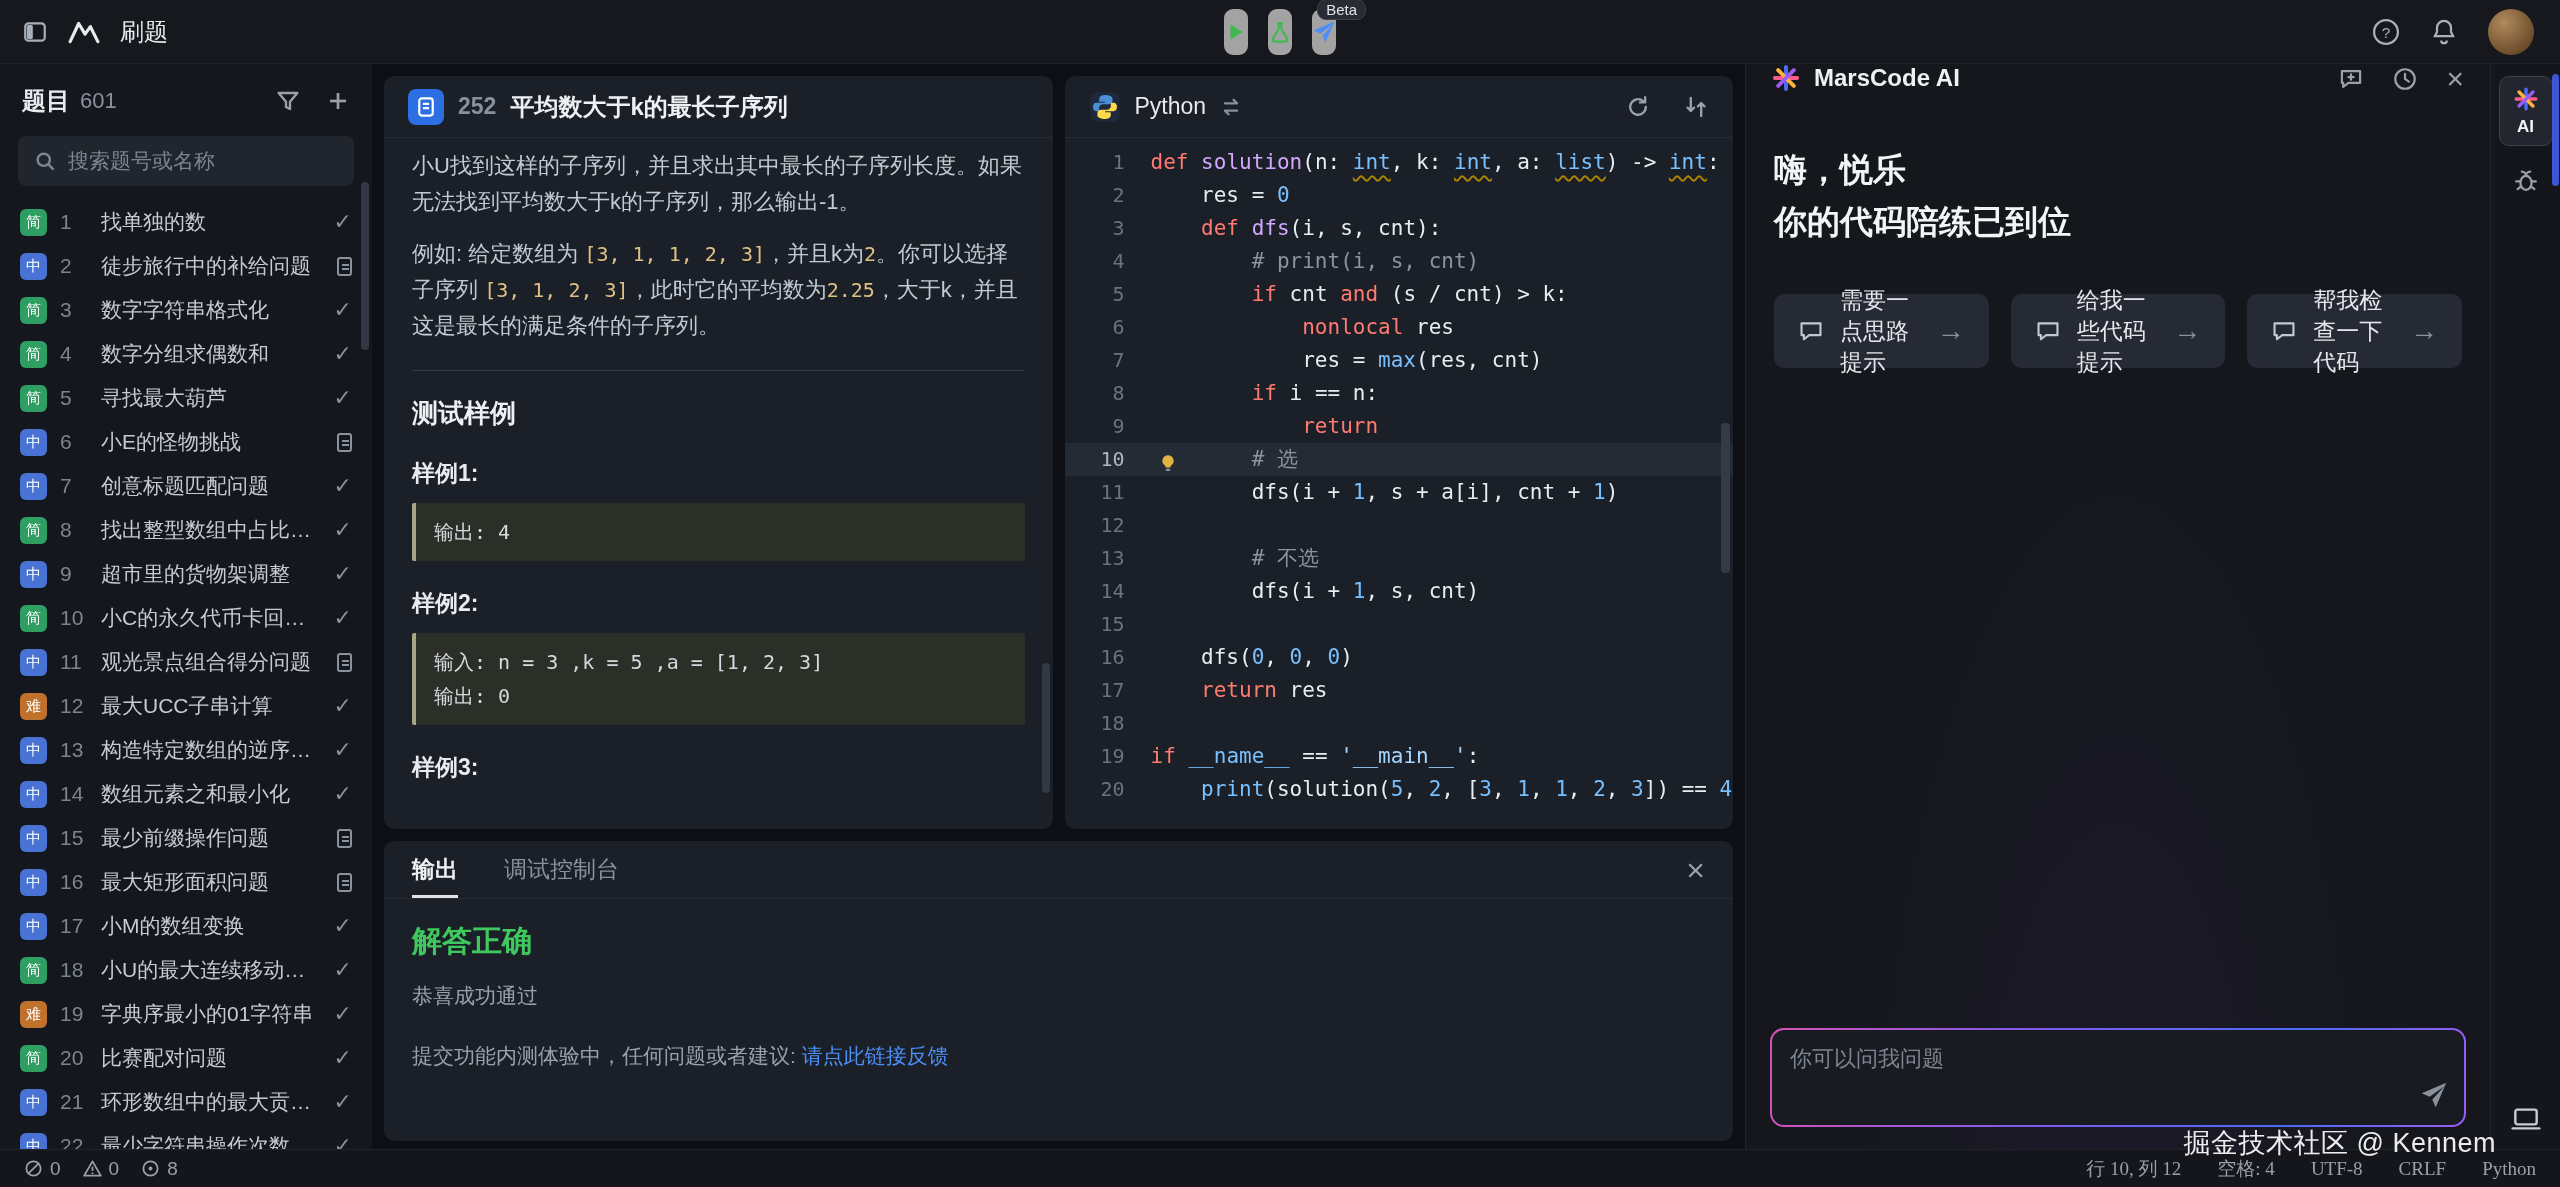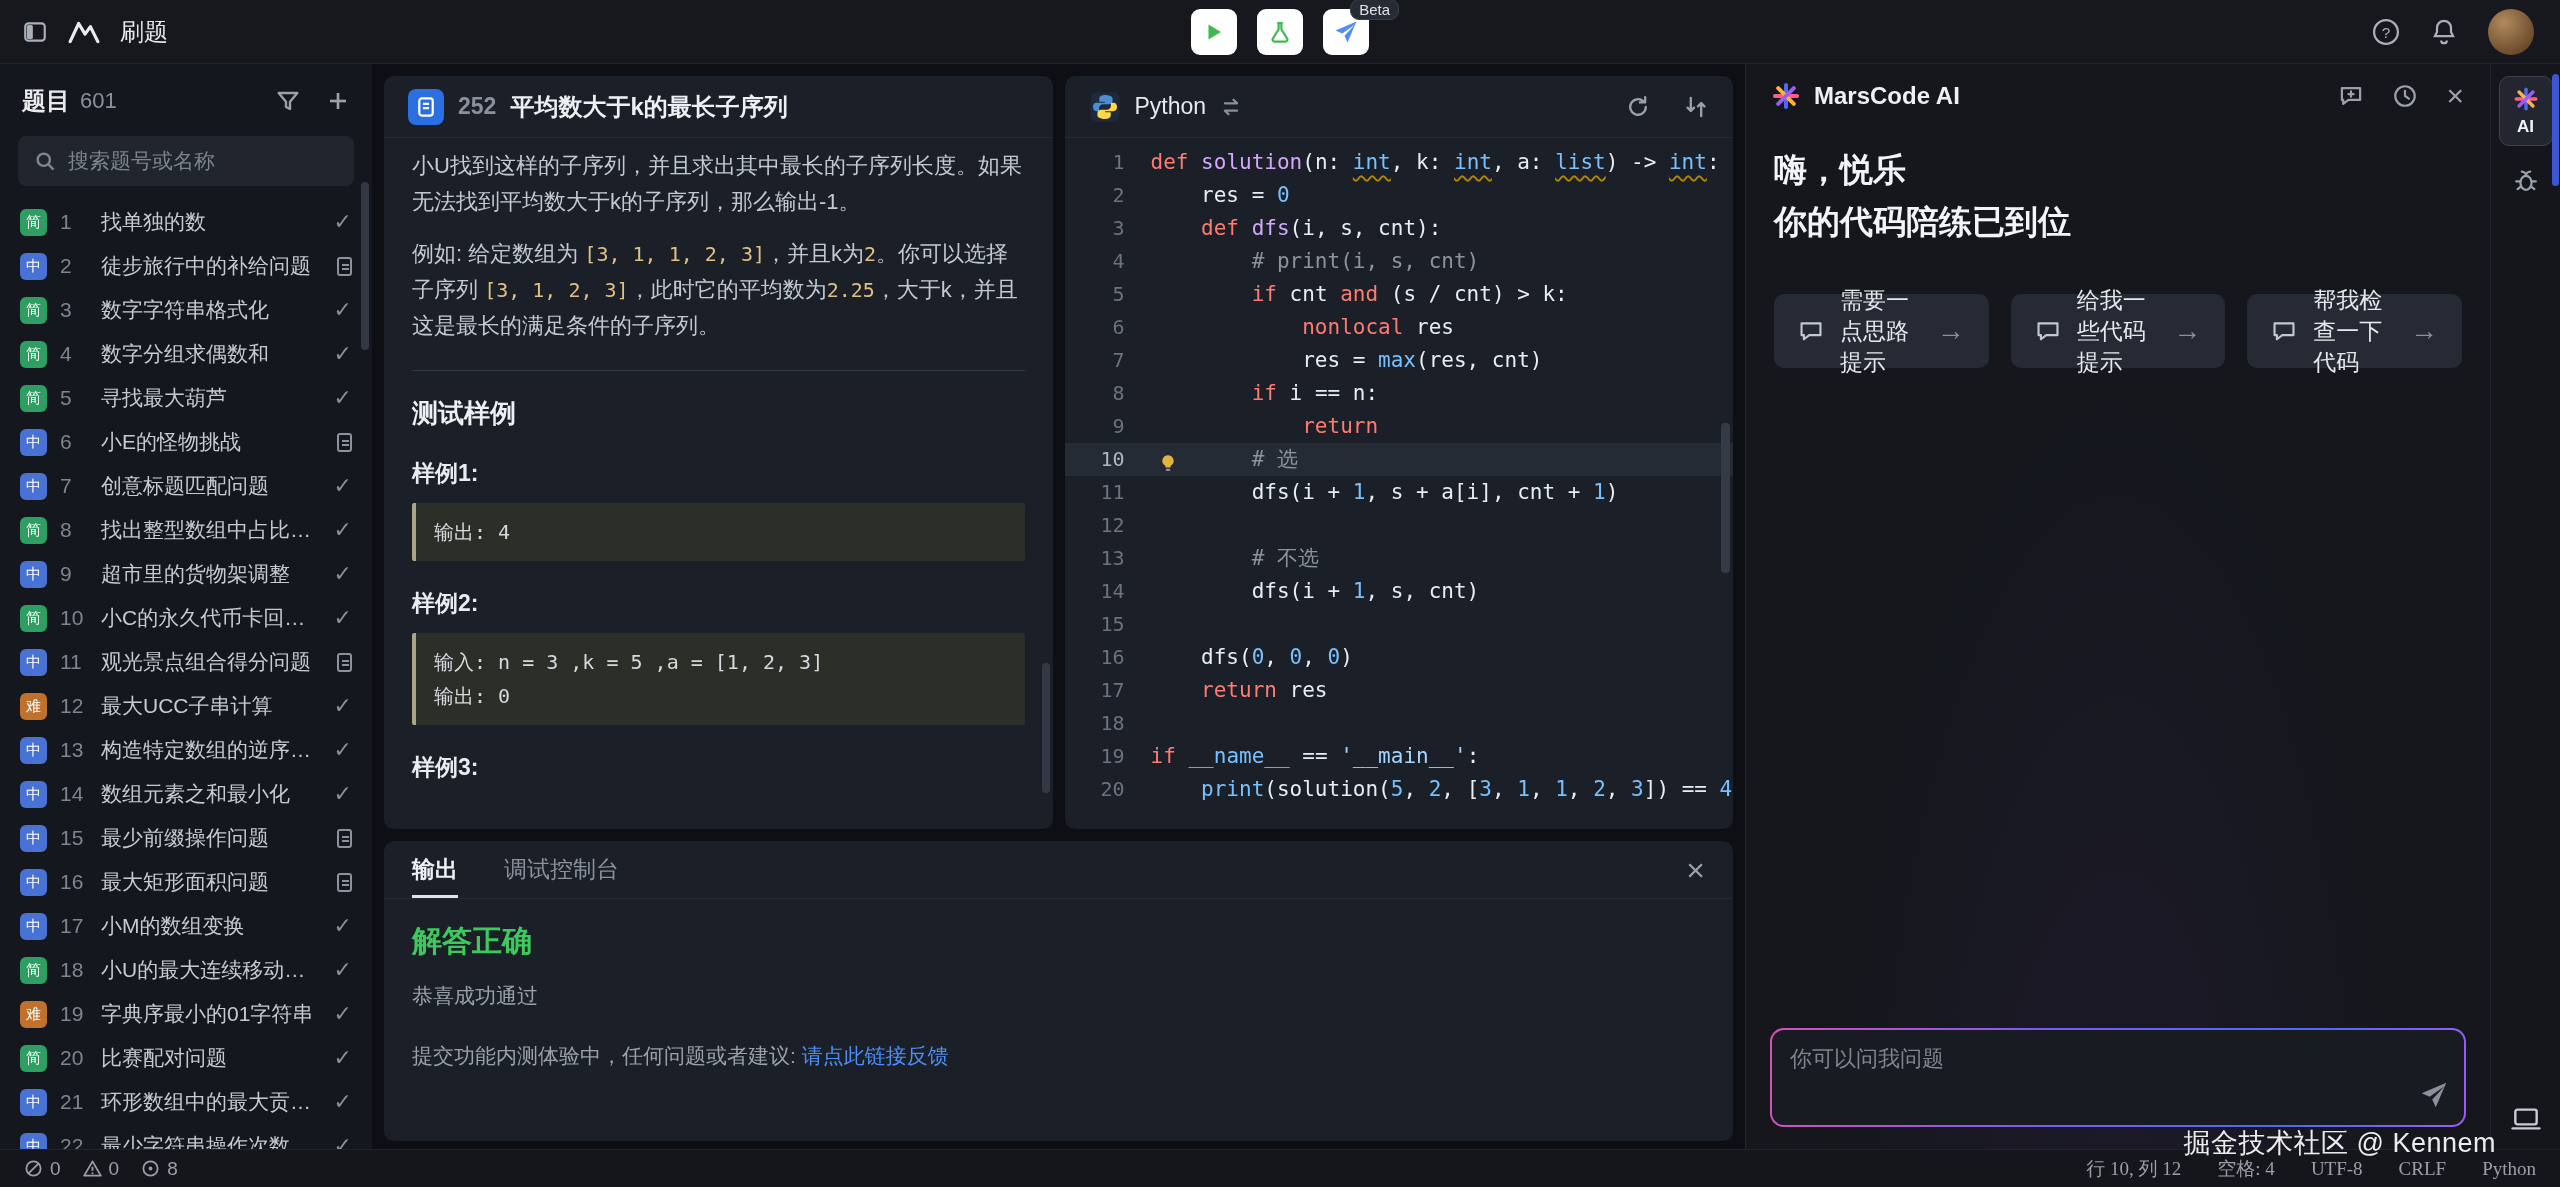--- a/index.html
+++ b/index.html
@@ -4,21 +4,21 @@
 <style>
   *{margin:0;padding:0;box-sizing:border-box;}
   html,body{width:2560px;height:1187px;overflow:hidden;background:#0d0f14;font-family:"Liberation Sans",sans-serif;}
   .app{display:flex;flex-direction:column;width:2560px;height:1187px;}
 
   
   .topbar{height:64px;flex:0 0 64px;background:#16181e;border-bottom:1px solid #20232b;display:flex;align-items:center;position:relative;z-index:10;}
   .tb-left{display:flex;align-items:center;gap:20px;padding-left:22px;}
   .app-name{color:#e8eaee;font-size:24px;}
   .tb-center{position:absolute;left:50%;transform:translateX(-50%);display:flex;gap:20px;}
-  .tb-btn{width:46px;height:46px;border-radius:9px;background:#ffffff;display:flex;align-items:center;justify-content:center;position:relative;cursor:pointer;}
+  .tb-btn{width:24px;height:46px;border-radius:9px;background:#a3a3a3;display:flex;align-items:center;justify-content:center;position:relative;cursor:pointer;}
   .beta-pill{position:absolute;top:-10px;right:-30px;background:#262b34;border:1px solid #3a404c;color:#dfe3e8;font-size:15px;padding:1px 8px;border-radius:9px;}
   .tb-right{margin-left:auto;display:flex;align-items:center;gap:30px;padding-right:26px;}
   .avatar{width:46px;height:46px;border-radius:50%;background:radial-gradient(circle at 35% 30%,#b08a5e,#6b4a2a 75%);}
 
   
   .main{flex:1;display:flex;min-height:0;}
 
   
   .sidebar{width:372px;flex:0 0 372px;background:#14171d;display:flex;flex-direction:column;padding-top:16px;position:relative;}
   .sb-header{display:flex;align-items:center;gap:10px;padding:0 22px;height:42px;}
@@ -88,21 +88,21 @@
   .op-tab.active{color:#eef1f4;font-weight:bold;box-shadow:inset 0 -3px 0 #dfe3e8;}
   .op-close{position:absolute;right:28px;font-size:32px;color:#9aa1ab;cursor:pointer;line-height:1;}
   .op-body{padding:14px 28px;}
   .op-title{color:#3fc85e;font-size:30px;font-weight:bold;margin-top:8px;}
   .op-sub{color:#9aa1ab;font-size:21px;margin-top:20px;}
   .op-feedback{color:#9aa1ab;font-size:21px;margin-top:32px;}
   .op-link{color:#4d8ef7;cursor:pointer;}
 
   
   .ai-panel{width:745px;flex:0 0 745px;background:#15171d;position:relative;display:flex;flex-direction:column;border-left:1px solid #22252d;background:radial-gradient(ellipse at 50% 118%, #1d1a2a 0%, #15171d 55%);}
-  .ai-header{height:64px;flex:0 0 64px;display:flex;align-items:center;padding:0 26px;gap:14px;}
+  .ai-header{height:64px;flex:0 0 64px;display:flex;align-items:flex-start;padding:0 26px;gap:14px;}
   .ai-title{font-size:24px;font-weight:bold;color:#eef1f4;}
   .ai-hicons{margin-left:auto;display:flex;gap:28px;align-items:center;}
   .ai-hicons .x{font-size:30px;color:#9aa1ab;line-height:1;cursor:pointer;}
   .ai-greeting{padding:16px 28px 0;font-size:33px;font-weight:bold;color:#f2f4f7;line-height:52px;}
   .ai-cards{padding:46px 28px 0;display:flex;gap:22px;}
   .ai-card{height:74px;background:#262a34;border-radius:10px;display:flex;align-items:center;gap:16px;padding:0 24px;cursor:pointer;}
   .ai-card-label{font-size:23px;color:#e4e7eb;flex:1;}
   .ai-card-arrow{color:#8a919c;font-size:28px;}
   .ai-input-wrap{position:absolute;left:24px;right:24px;bottom:22px;height:99px;border-radius:14px;padding:2px;background:linear-gradient(100deg,#d452b7,#7a5cf0 40%,#4d6af5 75%,#9a5cf5);}
   .ai-input{width:100%;height:100%;background:#191b22;border-radius:12px;position:relative;}

